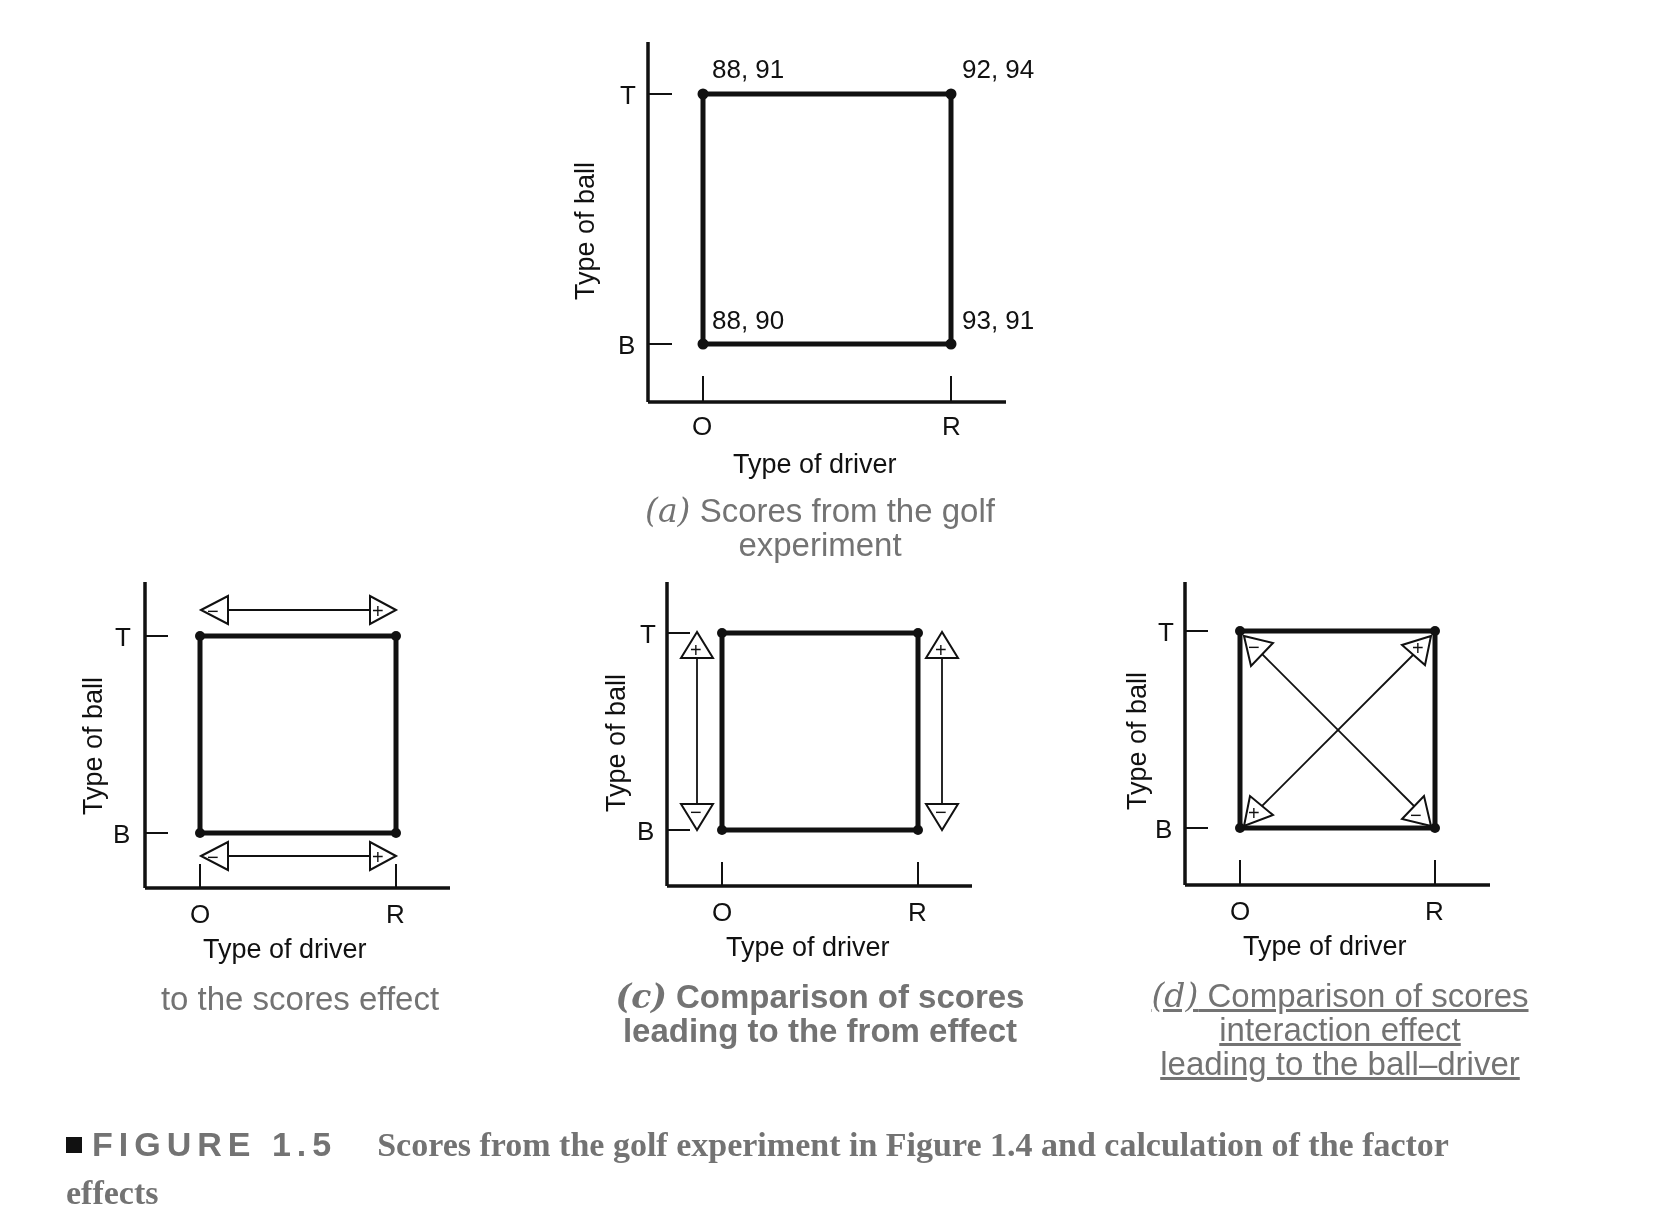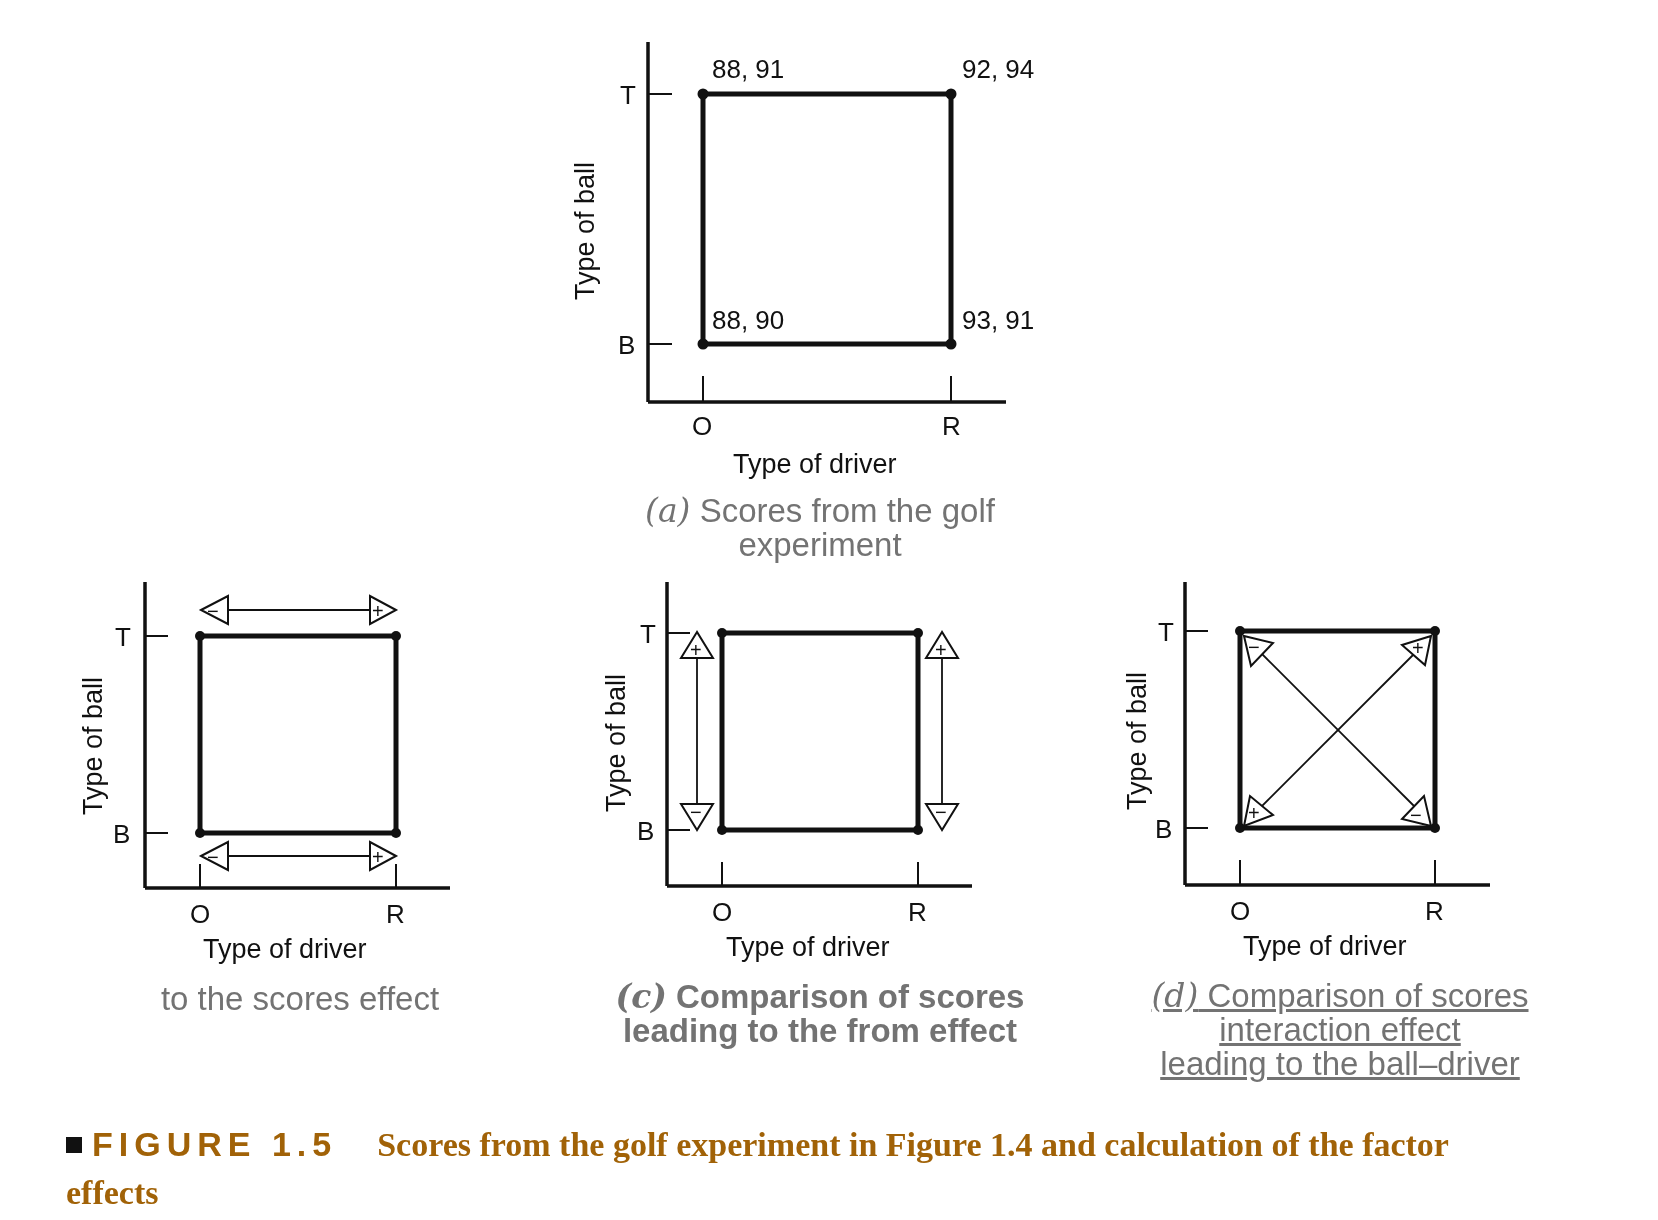--- a/index.html
+++ b/index.html
@@ -4,21 +4,21 @@
 <style>
   html,body{margin:0;padding:0;background:#ffffff;}
   body{width:1658px;height:1220px;position:relative;overflow:hidden;font-family:"Liberation Sans","DejaVu Sans",sans-serif;color:#111;}
   svg{position:absolute;left:0;top:0;}
   .lbl{font-family:"Liberation Sans","DejaVu Sans",sans-serif;fill:#111;}
   .tick{font-size:26px;}
   .pair{font-size:26px;}
   .axis-title{font-size:27px;}
   .caption{position:absolute;font-size:33px;text-align:center;line-height:34px;color:#737373;}
   .caption i{font-family:"DejaVu Serif","Liberation Serif",serif;font-style:italic;}
-  .fig-caption{position:absolute;left:66px;top:1120px;width:1480px;font-family:"Liberation Serif","DejaVu Serif",serif;font-weight:bold;font-size:34px;line-height:48px;color:#a16207;}
+  .fig-caption{position:absolute;left:66px;top:1120px;width:1480px;font-family:"Liberation Serif","DejaVu Serif",serif;font-weight:bold;font-size:34px;line-height:48px;color:#737373;}
   .fig-label{font-family:"Liberation Sans","DejaVu Sans",sans-serif;font-weight:bold;letter-spacing:6px;font-size:34px;margin-right:40px;}
   .fig-bullet{display:inline-block;width:16px;height:16px;background:#111;margin-right:10px;vertical-align:middle;position:relative;top:-3px;}
 </style>
 </head>
 <body>
 
 <svg width="1658" height="1220" viewBox="0 0 1658 1220">
   <defs>
     <marker id="dot" viewBox="0 0 10 10" refX="5" refY="5" markerWidth="10" markerHeight="10">
         <circle cx="5" cy="5" r="4" fill="#111"></circle>

